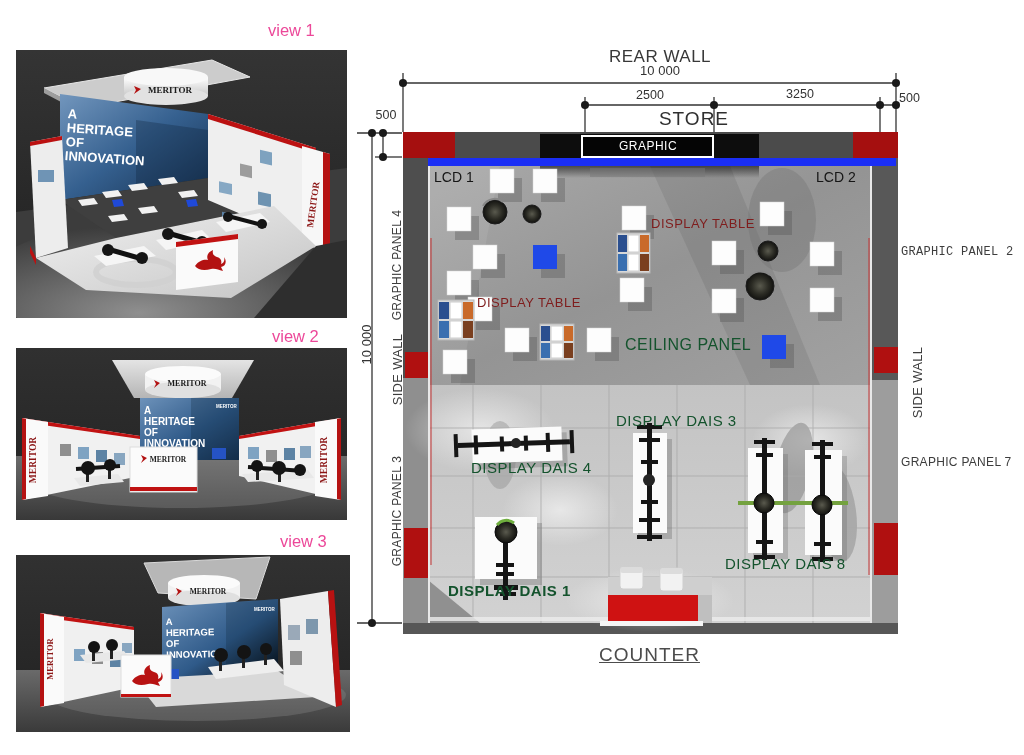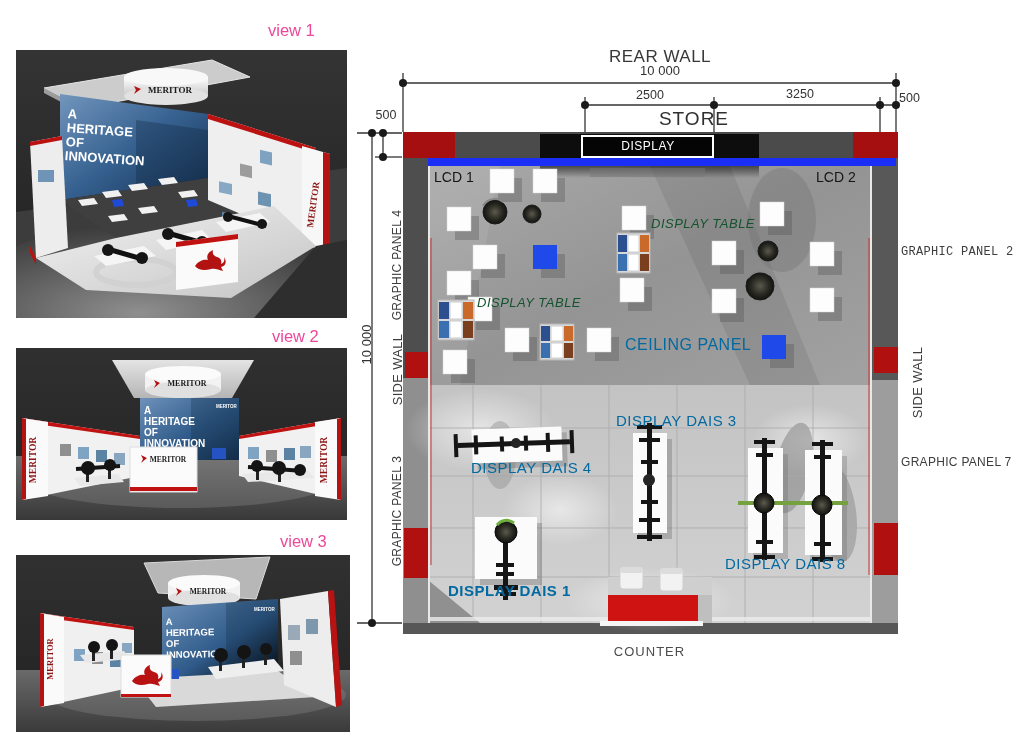--- a/index.html
+++ b/index.html
@@ -6,24 +6,24 @@
   #canvas{position:relative;width:1024px;height:755px;background:#fff;overflow:hidden;
           font-family:"Liberation Sans",sans-serif;}
   .abs{position:absolute;white-space:nowrap;}
   .viewlabel{font-size:16.5px;color:#ec4899;text-align:right;}
   .dim{font-size:12.5px;color:#333;}
   .dim-big{font-size:13px;color:#333;}
   .wall-lbl{font-size:17px;color:#383838;letter-spacing:.5px;}
   .store-lbl{font-size:19px;color:#2f2f2f;letter-spacing:1px;}
   .showcase-lbl{font-size:12px;color:#fff;letter-spacing:.5px;}
   .lcd-lbl{font-size:14px;color:#151515;}
-  .gray-lbl{font-size:13px;color:#14532d;letter-spacing:.5px;font-style:italic;}
-  .big-gray{font-size:15px;color:#0369a1;letter-spacing:.5px;text-align:right;}
+  .gray-lbl{font-size:13px;color:#7f1d1d;letter-spacing:.5px;}
+  .big-gray{font-size:15px;color:#14532d;letter-spacing:.5px;text-align:right;}
   .side-lbl{font-size:12px;color:#3d3d3d;letter-spacing:.3px;}
-  .counter-lbl{font-size:13px;color:#4c4c4c;letter-spacing:1px;}
+  .counter-lbl{font-size:19px;color:#4c4c4c;letter-spacing:1px;text-decoration:underline;}
   .rot{transform:rotate(-90deg);text-align:center;}
   .ctr{text-align:center;}
   svg text{font-family:"Liberation Sans",sans-serif;}
   svg .serif{font-family:"Liberation Serif",serif;}
 </style>
 </head>
 <body>
 
 <div id="canvas">
 
@@ -576,21 +576,21 @@
 
   <div class="abs wall-lbl ctr" style="left:600px;top:47px;width:120px;">REAR WALL</div>
   <div class="abs dim-big ctr" style="left:600px;top:63px;width:120px;">10 000</div>
   <div class="abs dim ctr" style="left:610px;top:88px;width:80px;">2500</div>
   <div class="abs dim ctr" style="left:760px;top:87px;width:80px;">3250</div>
   <div class="abs dim" style="left:899px;top:91px;">500</div>
   <div class="abs dim ctr" style="left:366px;top:108px;width:40px;">500</div>
   <div class="abs dim-big rot" style="left:326px;top:337px;width:80px;">10 000</div>
 
   <div class="abs store-lbl ctr" style="left:585px;top:108px;width:130px;margin-left:44px;">STORE</div>
-  <div class="abs showcase-lbl ctr" style="left:584px;top:139px;width:128px;">DISPLAY</div>
+  <div class="abs showcase-lbl ctr" style="left:584px;top:139px;width:128px;">GRAPHIC</div>
   <div class="abs lcd-lbl" style="left:434px;top:169px;">LCD 1</div>
   <div class="abs lcd-lbl" style="left:816px;top:169px;">LCD 2</div>
   <div class="abs gray-lbl" style="left:651px;top:216px;">DISPLAY TABLE</div>
   <div class="abs gray-lbl" style="left:477px;top:295px;">DISPLAY TABLE</div>
   <div class="abs big-gray" style="left:625px;top:336px;font-size:16px;">CEILING PANEL</div>
   <div class="abs big-gray" style="left:616px;top:412px;">DISPLAY DAIS 3</div>
   <div class="abs big-gray" style="left:471px;top:459px;">DISPLAY DAIS 4</div>
   <div class="abs big-gray" style="left:448px;top:582px;font-weight:bold;">DISPLAY DAIS 1</div>
   <div class="abs big-gray" style="left:725px;top:555px;">DISPLAY DAIS 8</div>
   <div class="abs counter-lbl ctr" style="left:592px;top:644px;width:115px;">COUNTER</div>

